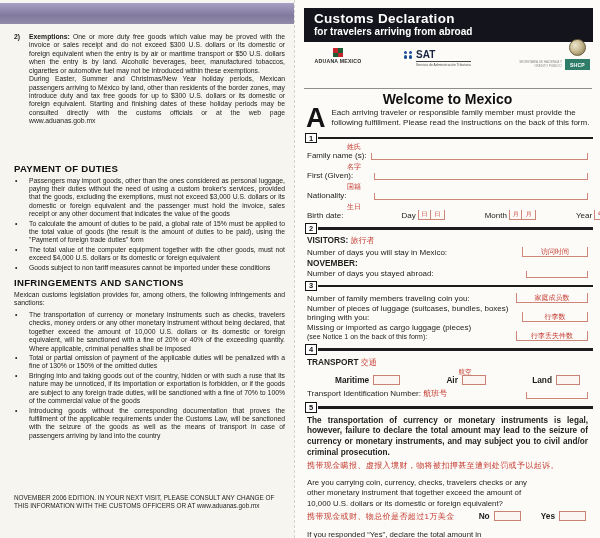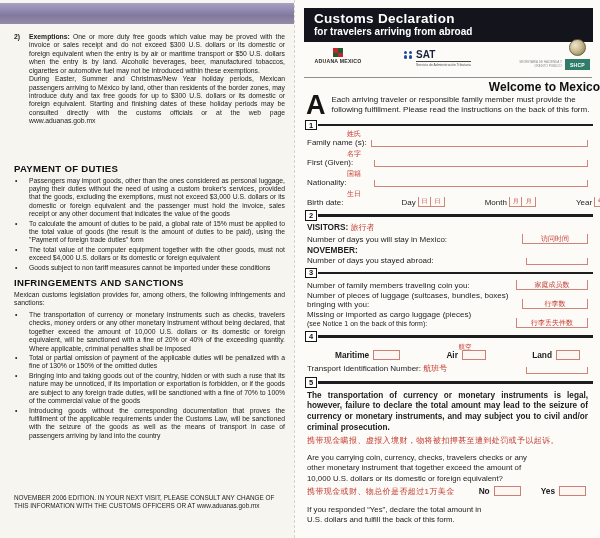--- a/index.html
+++ b/index.html
@@ -25,42 +25,42 @@
   .gap-sm { margin-top:3px; }
   .lfooter { position:absolute; left:14px; top:494px; width:272px; font-size:6.4px; line-height:1.3; color:#222; }
 
   
   .right { position:absolute; left:294px; top:0; width:306px; height:538px;
            background:#fcfbf8; border-left:1px dashed #d7d3ca; }
   .hdr { margin:8px 7px 0 9px; background:#14141d; color:#fff; padding:3px 10px 5px; }
   .hdr-title { font-size:13.5px; font-weight:bold; letter-spacing:.3px; }
   .hdr-sub { font-size:10px; font-weight:bold; }
 
-  .logos { position:relative; height:35px; margin:1px 8px 0 9px; border-bottom:1px solid #8f8f8f; }
+  .logos { position:relative; height:46px; margin:1px 8px 0 9px; border-bottom:1px solid #8f8f8f; }
   .aduana { position:absolute; left:4px; top:5px; width:60px; text-align:center; }
   .aduana-ic { width:10px; height:9px; margin:0 auto 1px; display:grid; grid-template-columns:5px 5px; }
   .aduana-ic i { display:block; }
   .aduana-ic .q1 { background:#c6242b; }
   .aduana-ic .q2 { background:#1e5c34; }
   .aduana-ic .q3 { background:#1e5c34; }
   .aduana-ic .q4 { background:#c6242b; }
   .aduana-txt { font-size:5.2px; font-weight:bold; color:#2a2a2a; letter-spacing:.2px; }
   .satlogo { position:absolute; left:100px; top:7px; display:flex; align-items:flex-start; }
   .sat-dots { display:grid; grid-template-columns:4px 4px; grid-gap:1px; margin-right:3px; margin-top:1px; }
   .sat-dots i { width:3.4px; height:3.4px; border-radius:50%; background:#1b4e9b; display:block; }
   .sat-word { font-size:10px; font-weight:bold; color:#17233f; line-height:1; }
   .sat-sub { font-size:3.4px; color:#555; border-top:1px solid #444; margin-top:1px; padding-top:.5px; }
   .seal { position:absolute; right:6px; top:-4px; width:17px; height:17px; border-radius:50%;
           background:radial-gradient(circle at 35% 35%, #ece5cf 0%, #c9bb92 45%, #7c6c46 100%);
           border:1px solid #6d5f3e; }
   .shcp-grp { position:absolute; right:2px; top:16px; display:flex; align-items:center; }
   .shcp-sub { font-size:3px; color:#8a8a8a; width:52px; text-align:right; line-height:1.2; margin-right:3px; }
   .shcp-badge { background:#2f7d68; color:#fff; font-size:5px; font-weight:bold; padding:2.5px 5px; letter-spacing:.3px; }
 
-  .welcome-title { text-align:right; font-weight:bold; font-size:12px; color:#0f0f0f; margin-top:2px; }
+  .welcome-title { text-align:center; font-weight:bold; font-size:14px; color:#0f0f0f; margin-top:2px; }
   .welcome-row { display:flex; margin:0 10px 0 11px; }
   .big-a { font-size:27px; font-weight:bold; line-height:.85; margin-right:6px; color:#141414; }
   .welcome-text { font-size:8px; line-height:1.26; color:#1c1c1c; padding-top:1px; }
 
   .sec { display:flex; align-items:center; margin:3px 7px 0 10px; }
   .sec-box { width:12px; height:10.5px; border:1.5px solid #141414; font-size:7.5px; font-weight:bold;
              display:flex; align-items:center; justify-content:center; background:#fff; flex:none; color:#111; }
   .sec-rule { flex:1; height:2.4px; background:#1d1d1d; margin-left:1px; }
 
   .frm { margin:0 12px 0 12px; font-size:8px; color:#1d1d1d; }
@@ -292,20 +292,24 @@
         </span>
         <span class="fld fld-cn" style="width:72px;">行李丢失件数</span>
       </div>
     </div>
 
     <div class="sec">
       <div class="sec-box">4</div>
       <div class="sec-rule"></div>
     </div>
     <div class="frm mt2">
+      <div>
+        <span class="lab-b">TRANSPORT</span>
+        <span class="cn">交通</span>
+      </div>
       <div class="transport-row">
         <div class="tr-grp">
           <span class="lab-b">Maritime</span>
           <span class="cb"></span>
         </div>
         <div class="air-col">
           <div class="cn air-cn">航空</div>
           <div class="tr-grp">
             <span class="lab-b">Air</span>
             <span class="cb cb-sm"></span>

